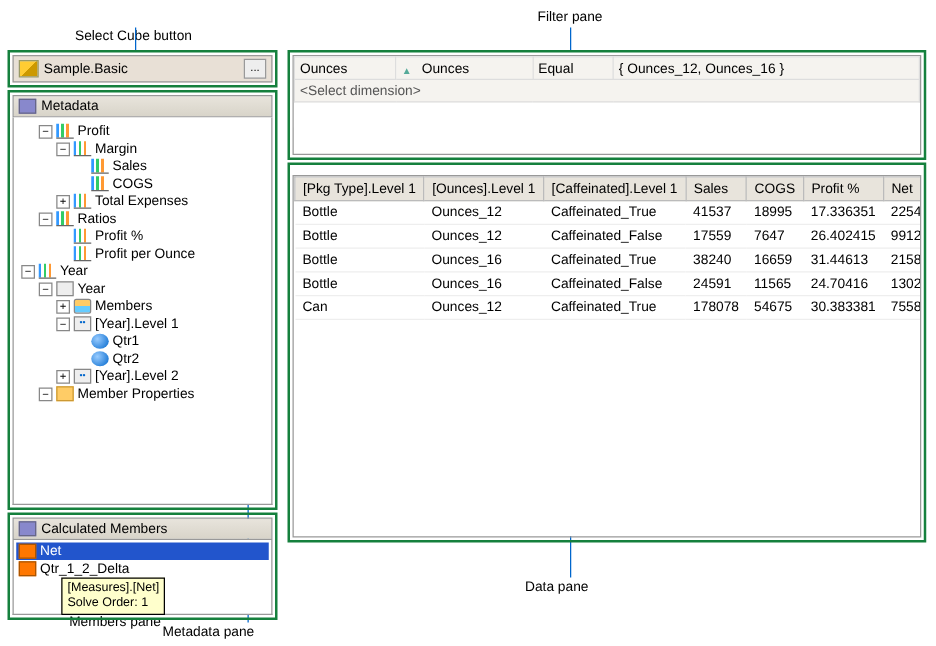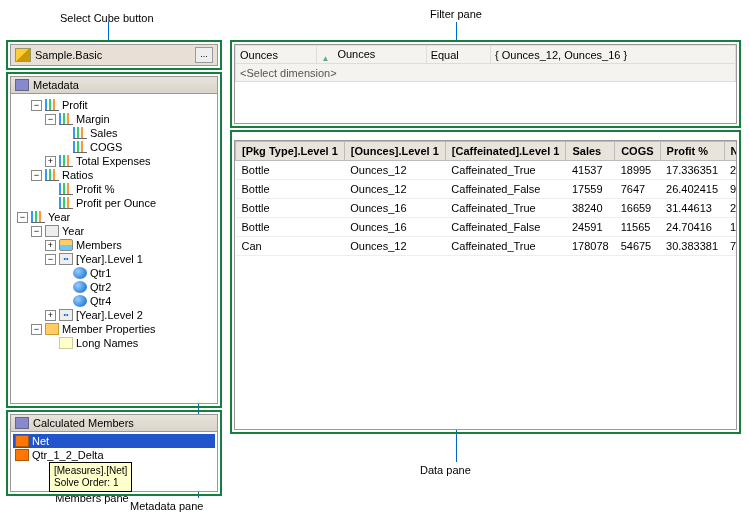--- a/index.html
+++ b/index.html
@@ -42,29 +42,29 @@
     .filter-table { width: 100%; border-collapse: collapse; background: #fff; }
     .filter-table th { background: #e8e4dc; border: 1px solid #bbb; padding: 2px 4px; text-align: left; font-weight: normal; font-size: 11px; }
     .filter-table td { border: 1px solid #ddd; padding: 2px 4px; font-size: 11px; background: #f5f3ef; height: 18px; }
     .filter-table tr.blank td { background: #fff; border: none; }
     .hier-icon { width: 12px; height: 10px; display: inline-block; margin-right: 4px; vertical-align: middle; }
     .hier-icon::before { content:"▲"; color:#5a9; font-size:8px; }
     .filter-box { height: 80px; border: 1px solid #999; overflow: hidden; }
     
     .data-box { border: 1px solid #999; height: 290px; background: #fff; overflow: auto; margin-top: 6px; }
     .data-table { border-collapse: collapse; width: 100%; }
-    .data-table th { background: #e8e4dc; border: 1px solid #bbb; padding: 3px 6px; text-align: left; font-weight: bold; font-size: 11px; white-space: nowrap; }
+    .data-table th { background: #e8e4dc; border: 1px solid #bbb; padding: 3px 6px; text-align: left; font-weight: normal; font-size: 11px; white-space: nowrap; }
     .data-table td { border-bottom: 1px solid #eee; padding: 3px 6px; font-size: 11px; white-space: nowrap; }
     
     .ind0{padding-left:4px}.ind1{padding-left:18px}.ind2{padding-left:32px}.ind3{padding-left:46px}
   </style>
 </head>
 <body>
 
-<div class="annotation" style="left:60px;top:12px">Select Cube button</div>
+<div class="annotation" style="left:60px;top:23px">Select Cube button</div>
 <div class="annotation-line" style="left:108px;top:22px;width:1px;height:18px"></div>
 <div class="annotation" style="left:430px;top:8px">Filter pane</div>
 <div class="annotation-line" style="left:456px;top:22px;width:1px;height:18px"></div>
 <div class="annotation" style="left:420px;top:464px">Data pane</div>
 <div class="annotation-line" style="left:456px;top:424px;width:1px;height:38px"></div>
 <div class="annotation" style="left:52px;top:480px;width:80px"><span>Calculated</span><br><span>Members pane</span></div>
 <div class="annotation-line" style="left:88px;top:462px;width:1px;height:16px"></div>
 <div class="annotation" style="left:130px;top:500px">Metadata pane</div>
 <div class="annotation-line" style="left:198px;top:398px;width:1px;height:100px"></div>
 
@@ -145,39 +145,29 @@
       <div class="tree-node ind3">
           <span class="spacer"></span>
           <span class="ticon ball"></span>
           <span>Qtr1</span>
         </div>
       <div class="tree-node ind3">
           <span class="spacer"></span>
           <span class="ticon ball"></span>
           <span>Qtr2</span>
         </div>
-      <div class="tree-node ind3">
-          <span class="spacer"></span>
-          <span class="ticon ball"></span>
-          <span>Qtr4</span>
-        </div>
       <div class="tree-node ind2">
           <span class="toggle">+</span>
           <span class="ticon level">••</span>
           <span>[Year].Level 2</span>
         </div>
       <div class="tree-node ind1">
           <span class="toggle">−</span>
           <span class="ticon folder"></span>
           <span>Member Properties</span>
-        </div>
-      <div class="tree-node ind2">
-          <span class="spacer"></span>
-          <span class="ticon prop"></span>
-          <span>Long Names</span>
         </div>
     </div>
   </div>
   <div class="red-box" style="margin-top:2px;padding:2px;">
     <div class="pane-header">
       <span class="hicon"></span>
       <span>Calculated Members</span>
     </div>
     <div class="calc-body">
       <div class="calc-item sel">

